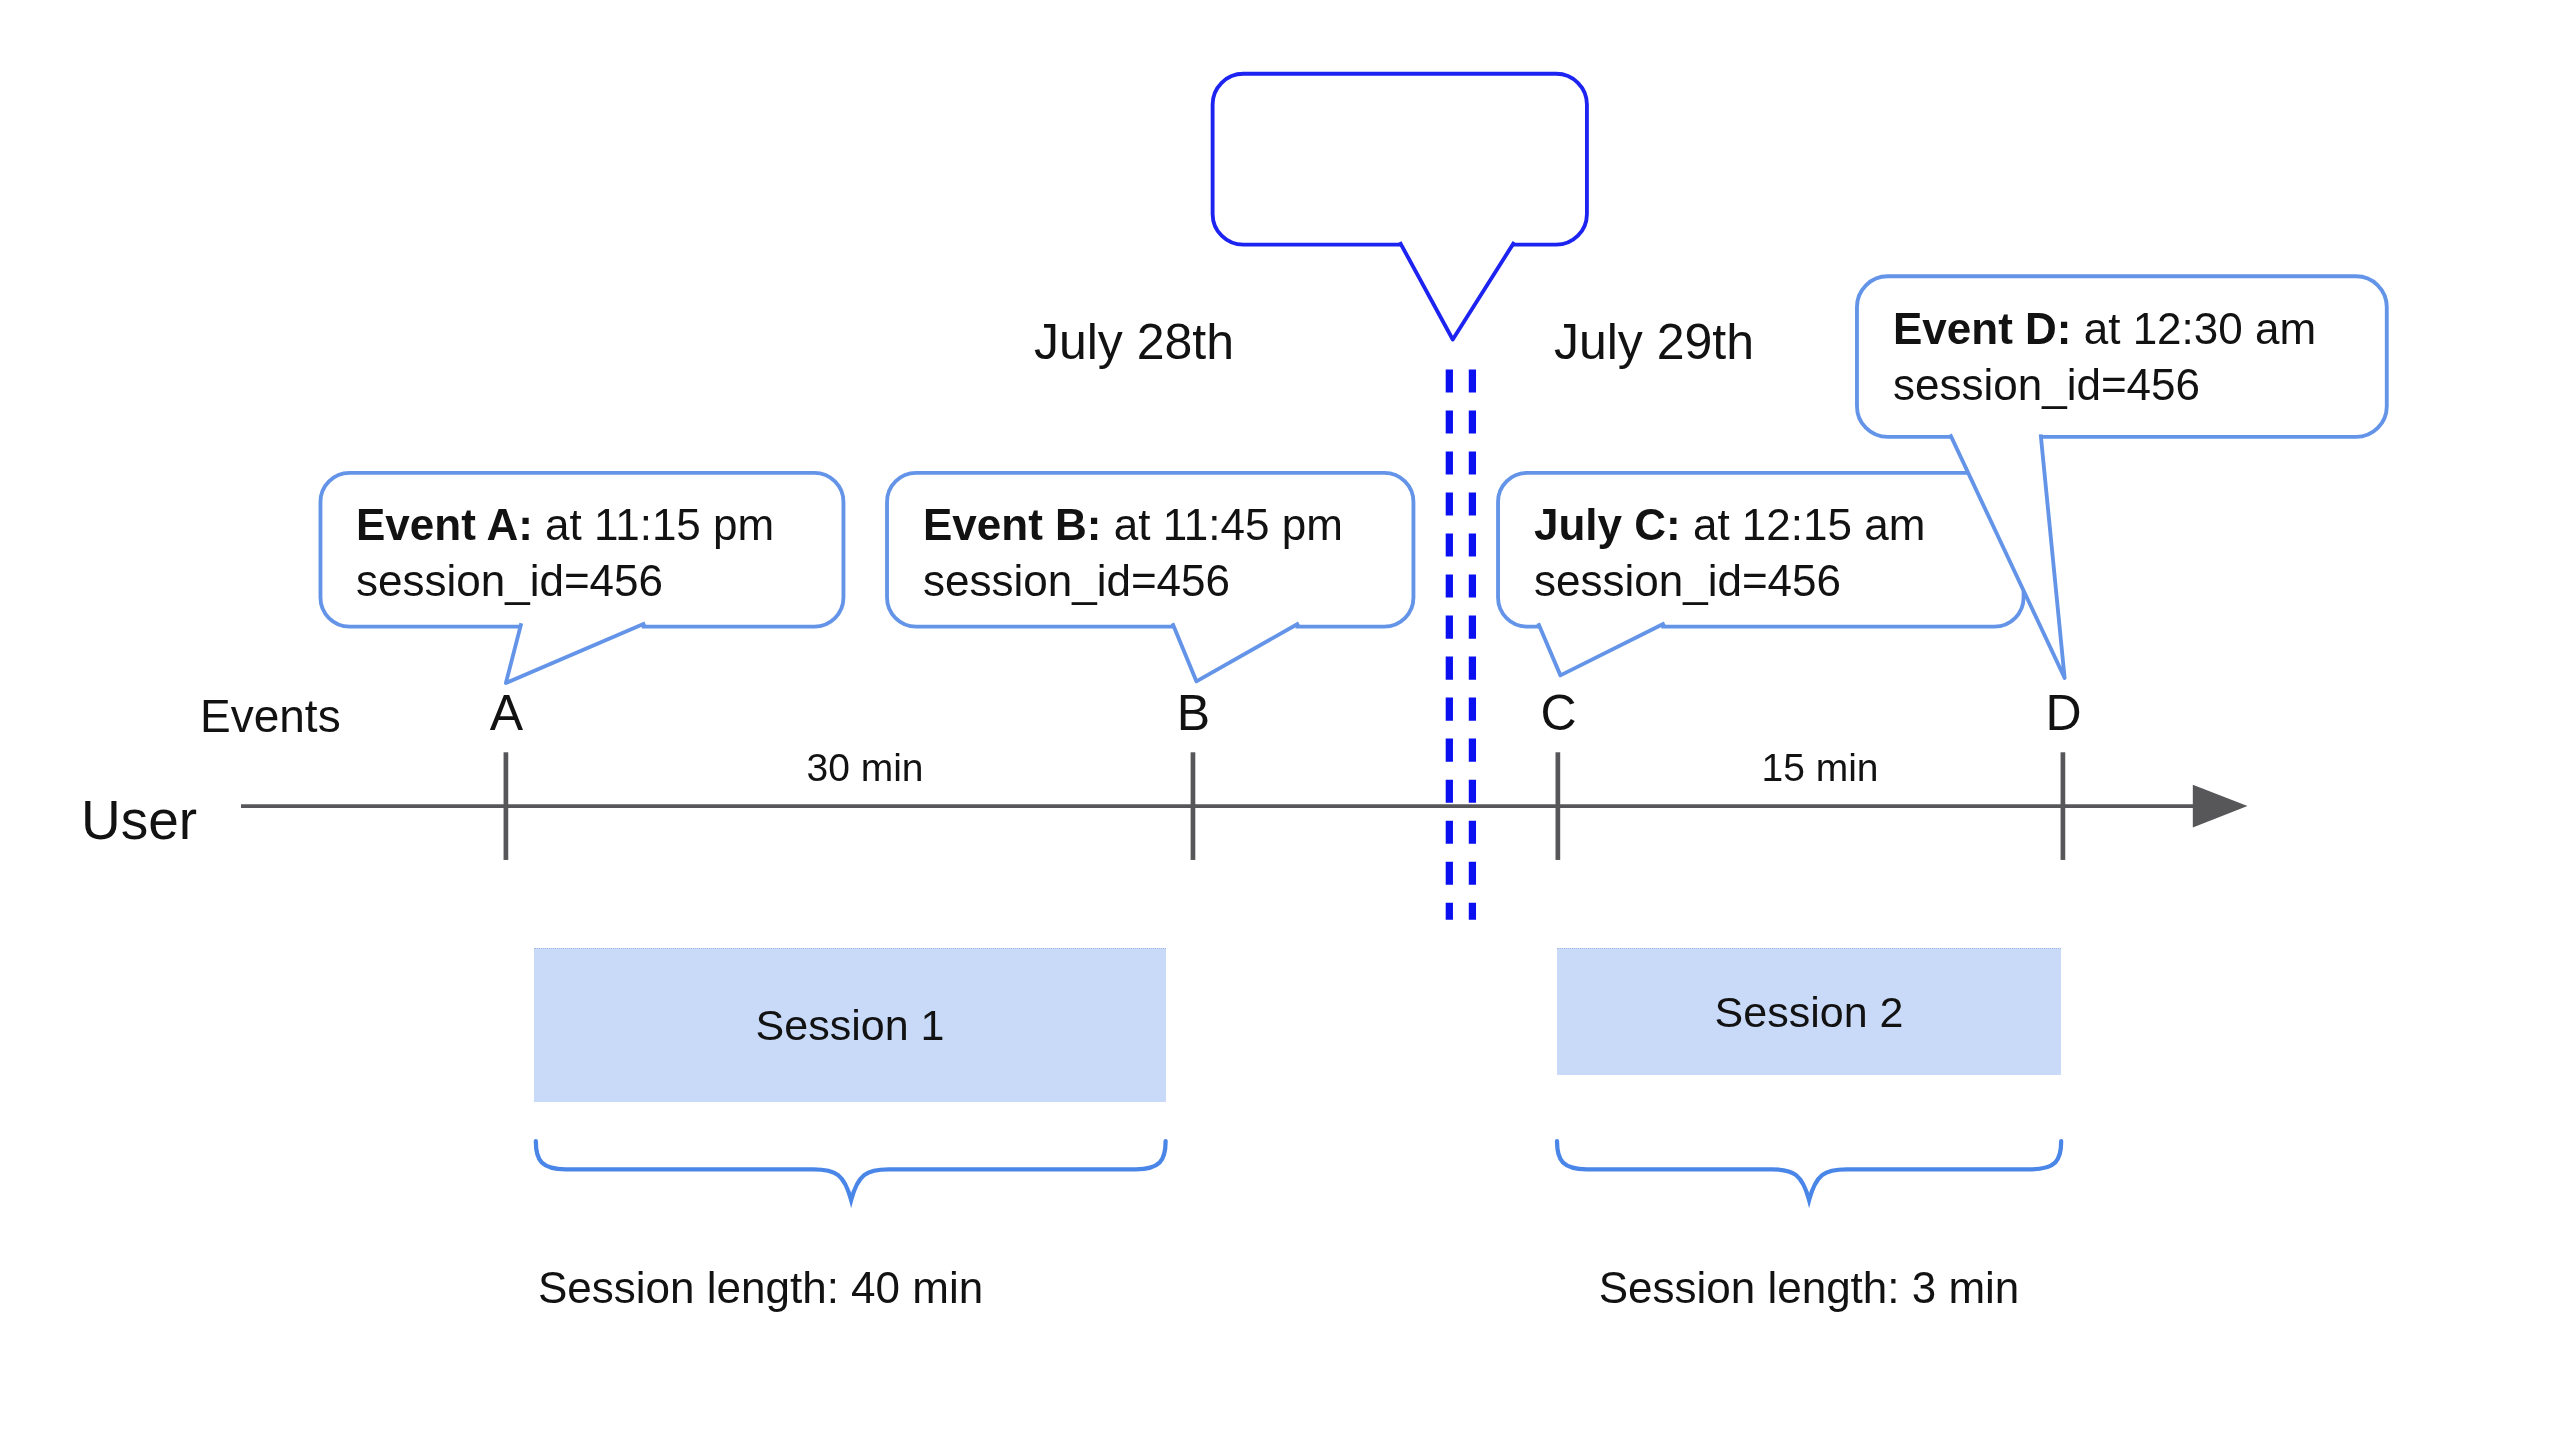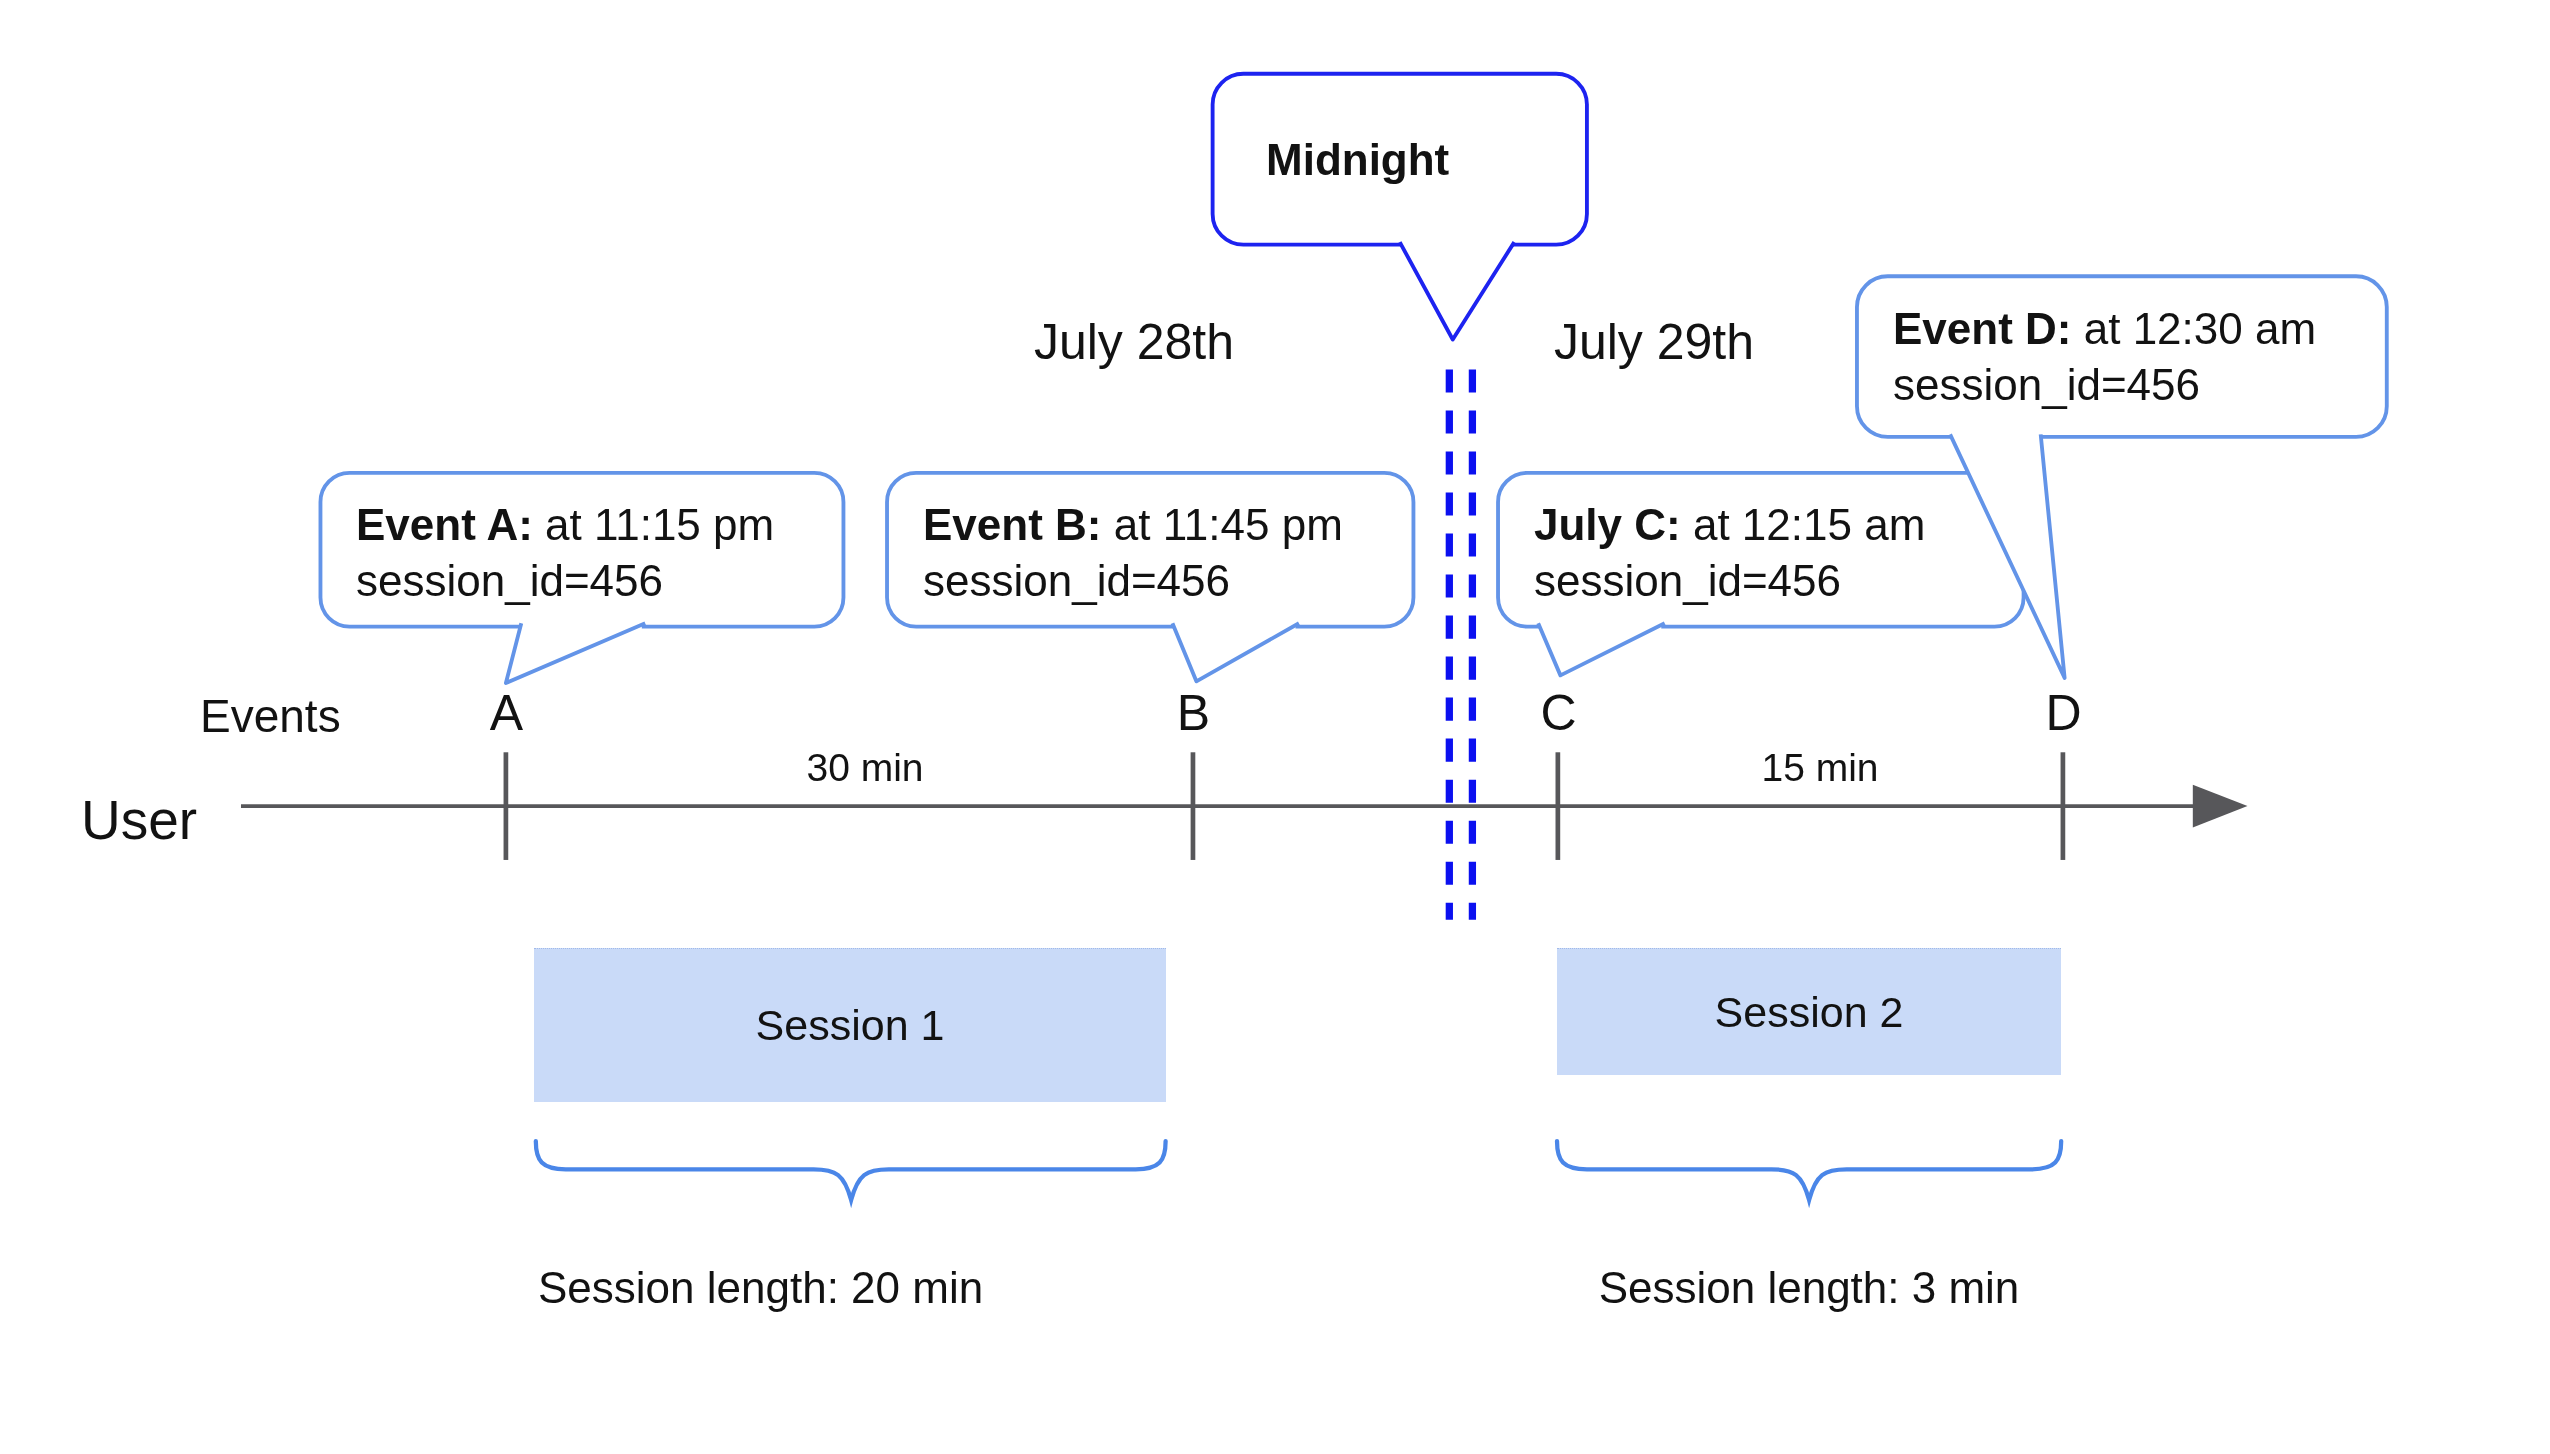--- a/index.html
+++ b/index.html
@@ -84,21 +84,20 @@
     <path class="tail" d="M2282,508 L2416,793 L2388,508"></path>
 
     <rect class="mid-bubble" x="1419" y="86" width="438" height="200" rx="36"></rect>
     <line class="mid-eraser" x1="1644" y1="286" x2="1766" y2="286"></line>
     <path class="mid-tail" d="M1638,283 L1700,397 L1772,283"></path>
   </svg>
 
   <div class="txt date left">July 28th</div>
   <div class="txt date right">July 29th</div>
 
-  <div class="txt midnight-label">Midnight</div>
 
   <div class="txt callout-text ct-a">
     <div><b>Event A:</b><span> at 11:15 pm</span></div>
     <div>session_id=456</div>
   </div>
   <div class="txt callout-text ct-b">
     <div><b>Event B:</b><span> at 11:45 pm</span></div>
     <div>session_id=456</div>
   </div>
   <div class="txt callout-text ct-c">
@@ -121,17 +120,17 @@
   <div class="txt interval one">30 min</div>
   <div class="txt interval two">15 min</div>
 
   <div class="session-box s1">
     <span>Session 1</span>
   </div>
   <div class="session-box s2">
     <span>Session 2</span>
   </div>
 
-  <div class="txt session-length s1">Session length: 20 min</div>
+  <div class="txt session-length s1">Session length: 40 min</div>
   <div class="txt session-length s2">Session length: 3 min</div>
 
 </div>
 
 
 </body></html>

